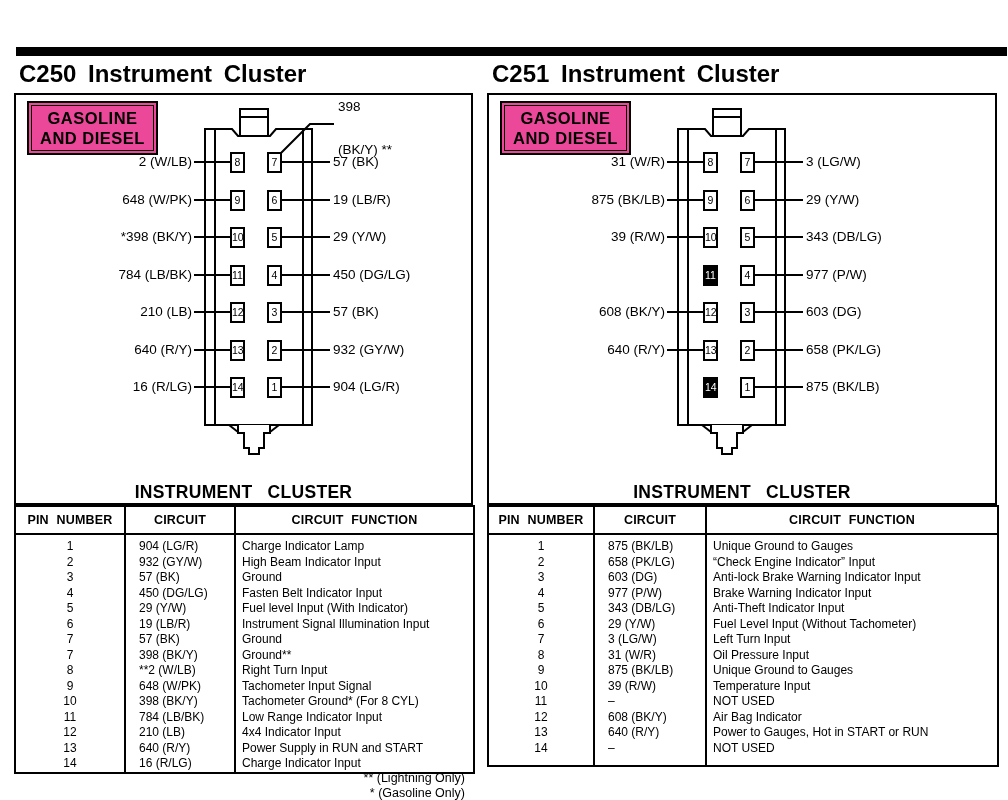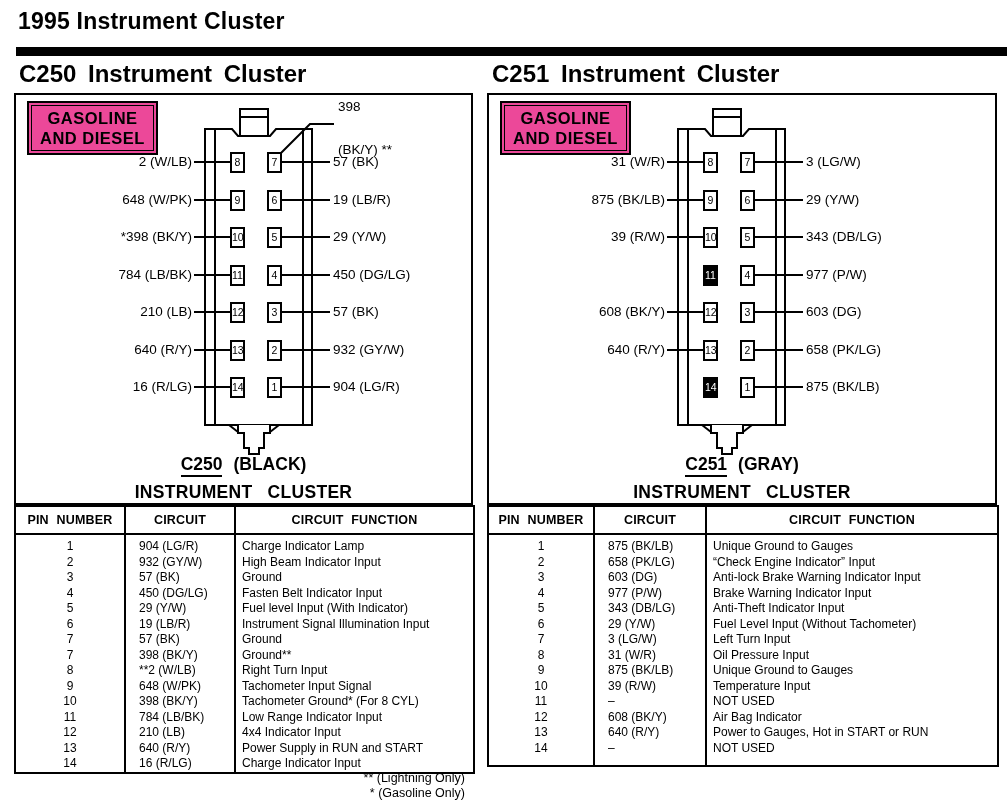--- a/index.html
+++ b/index.html
@@ -42,21 +42,20 @@
   .pin-table td:nth-child(3){padding-left:6px;}
   .pin-table tr.filler td{height:auto;}
   .footnotes{position:absolute;top:711px;right:8px;text-align:right;font-size:12.5px;line-height:15px;}
   .extra-wire-label{left:322px;}
 </style>
 </head>
 <body>
 
 <div id="page">
 
-  <div id="page-title">1995 Instrument Cluster</div>
   <div id="title-rule"></div>
 
   <div class="panel" id="panel-0">
     <div class="panel-heading">C250 Instrument Cluster</div>
 
     <div class="diagram-box">
       <div class="fuel-box">
         <div class="fuel-inner">
           <div>GASOLINE</div>
           <div>AND DIESEL</div>
@@ -73,23 +72,20 @@
         <line x1="213" y1="330" x2="222" y2="337"></line>
         <line x1="263" y1="330" x2="254" y2="337"></line>
         <polyline points="318,29 294,29 265,58"></polyline>
       </svg>
 
       <div class="connector-area"></div>
 
       <div class="wire-label extra-wire-label" style="top:3px;">398</div>
       <div class="wire-label extra-wire-label" style="top:46px;">(BK/Y) **</div>
 
-      <div class="conn-caption cap1">
-        <span class="conn-name">C250</span><span class="conn-color">(BLACK)</span>
-      </div>
       <div class="conn-caption cap2">INSTRUMENT CLUSTER</div>
     <div class="lead-line" style="left: 178px; width: 38px; top: 66px;"></div>
         <div class="wire-label" style="left: 0px; width: 176px; top: 58px; text-align: right;">2 (W/LB)</div>
         <div class="pin-box" style="left: 214px; top: 57px;">8</div>
         <div class="lead-line" style="left: 178px; width: 38px; top: 103.5px;"></div>
         <div class="wire-label" style="left: 0px; width: 176px; top: 95.5px; text-align: right;">648 (W/PK)</div>
         <div class="pin-box" style="left: 214px; top: 94.5px;">9</div>
         <div class="lead-line" style="left: 178px; width: 38px; top: 141px;"></div>
         <div class="wire-label" style="left: 0px; width: 176px; top: 133px; text-align: right;">*398 (BK/Y)</div>
         <div class="pin-box" style="left: 214px; top: 132px;">10</div>
@@ -243,23 +239,20 @@
         <line x1="287" y1="34" x2="287" y2="330"></line>
         <rect x="224" y="14" width="28" height="27"></rect>
         <line x1="224" y1="22" x2="252" y2="22"></line>
         <path d="M222,330 V338 H228 V353 H233 V359 H243 V353 H248 V338 H254 V330"></path>
         <line x1="213" y1="330" x2="222" y2="337"></line>
         <line x1="263" y1="330" x2="254" y2="337"></line>
       </svg>
 
       <div class="connector-area"></div>
 
-      <div class="conn-caption cap1">
-        <span class="conn-name">C251</span><span class="conn-color">(GRAY)</span>
-      </div>
       <div class="conn-caption cap2">INSTRUMENT CLUSTER</div>
     <div class="lead-line" style="left: 178px; width: 38px; top: 66px;"></div>
         <div class="wire-label" style="left: 0px; width: 176px; top: 58px; text-align: right;">31 (W/R)</div>
         <div class="pin-box" style="left: 214px; top: 57px;">8</div>
         <div class="lead-line" style="left: 178px; width: 38px; top: 103.5px;"></div>
         <div class="wire-label" style="left: 0px; width: 176px; top: 95.5px; text-align: right;">875 (BK/LB)</div>
         <div class="pin-box" style="left: 214px; top: 94.5px;">9</div>
         <div class="lead-line" style="left: 178px; width: 38px; top: 141px;"></div>
         <div class="wire-label" style="left: 0px; width: 176px; top: 133px; text-align: right;">39 (R/W)</div>
         <div class="pin-box" style="left: 214px; top: 132px;">10</div>

